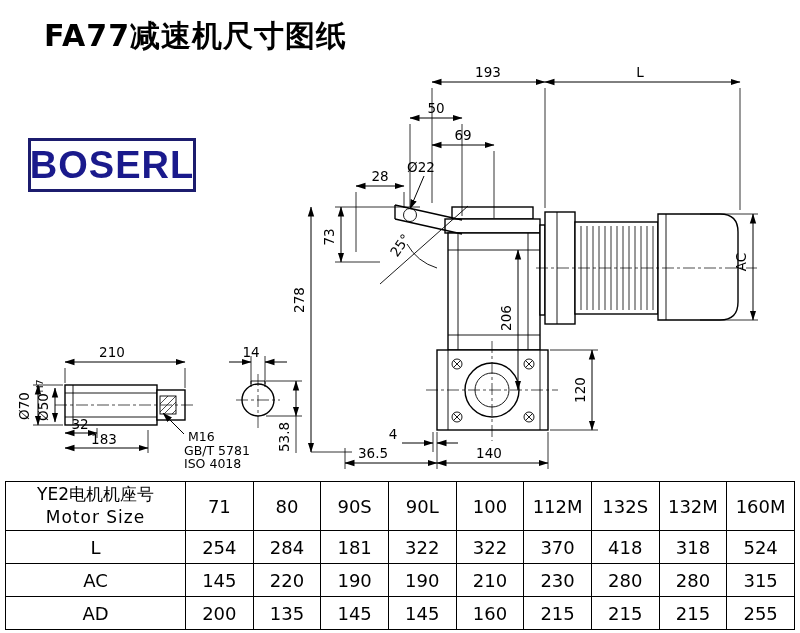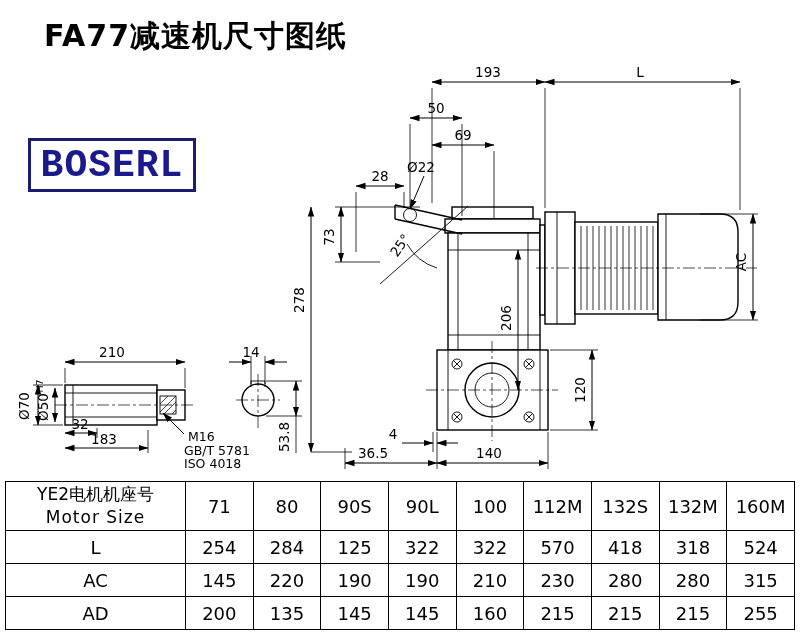--- a/index.html
+++ b/index.html
@@ -4,21 +4,21 @@
 <style>
   * { margin:0; padding:0; box-sizing:border-box; }
   html,body { background:#fff; }
   .page { position:relative; width:800px; height:633px; background:#fff;
           font-family:"DejaVu Sans", sans-serif; overflow:hidden; }
   .title { position:absolute; left:44px; top:16px; font-size:30px; font-weight:bold;
            color:#000; letter-spacing:1px; white-space:nowrap; }
   .logo-box { position:absolute; left:28px; top:138px; width:168px; height:54px;
               border:3px solid #1c1c6e; background:#fff;
               display:flex; align-items:center; justify-content:center; }
-  .logo-box span { font-family:Liberation Mono, monospace; font-size:38px;
+  .logo-box span { font-family:Liberation Sans, sans-serif; font-size:38px;
                    font-weight:bold; color:#1a1a8c; letter-spacing:1px; }
   svg.drawing { position:absolute; left:0; top:0; }
   .out  { stroke:#000; stroke-width:1.4; fill:#fff; }
   .nf   { fill:none; }
   .thin { stroke:#000; stroke-width:0.9; fill:none; }
   .fin  { stroke:#000; stroke-width:0.8; }
   .ext  { stroke:#000; stroke-width:0.8; fill:none; }
   .dim  { stroke:#000; stroke-width:1; fill:none; }
   .cl   { stroke:#000; stroke-width:0.7; fill:none; stroke-dasharray:12 3 3 3; }
   .hatch{ stroke:#000; stroke-width:0.7; }
@@ -258,24 +258,24 @@
         <th>100</th>
         <th>112M</th>
         <th>132S</th>
         <th>132M</th>
         <th>160M</th>
       </tr>
       <tr class="datarow">
         <td>L</td>
         <td>254</td>
         <td>284</td>
-        <td>125</td>
+        <td>181</td>
         <td>322</td>
         <td>322</td>
-        <td>570</td>
+        <td>370</td>
         <td>418</td>
         <td>318</td>
         <td>524</td>
       </tr>
       <tr class="datarow">
         <td>AC</td>
         <td>145</td>
         <td>220</td>
         <td>190</td>
         <td>190</td>

